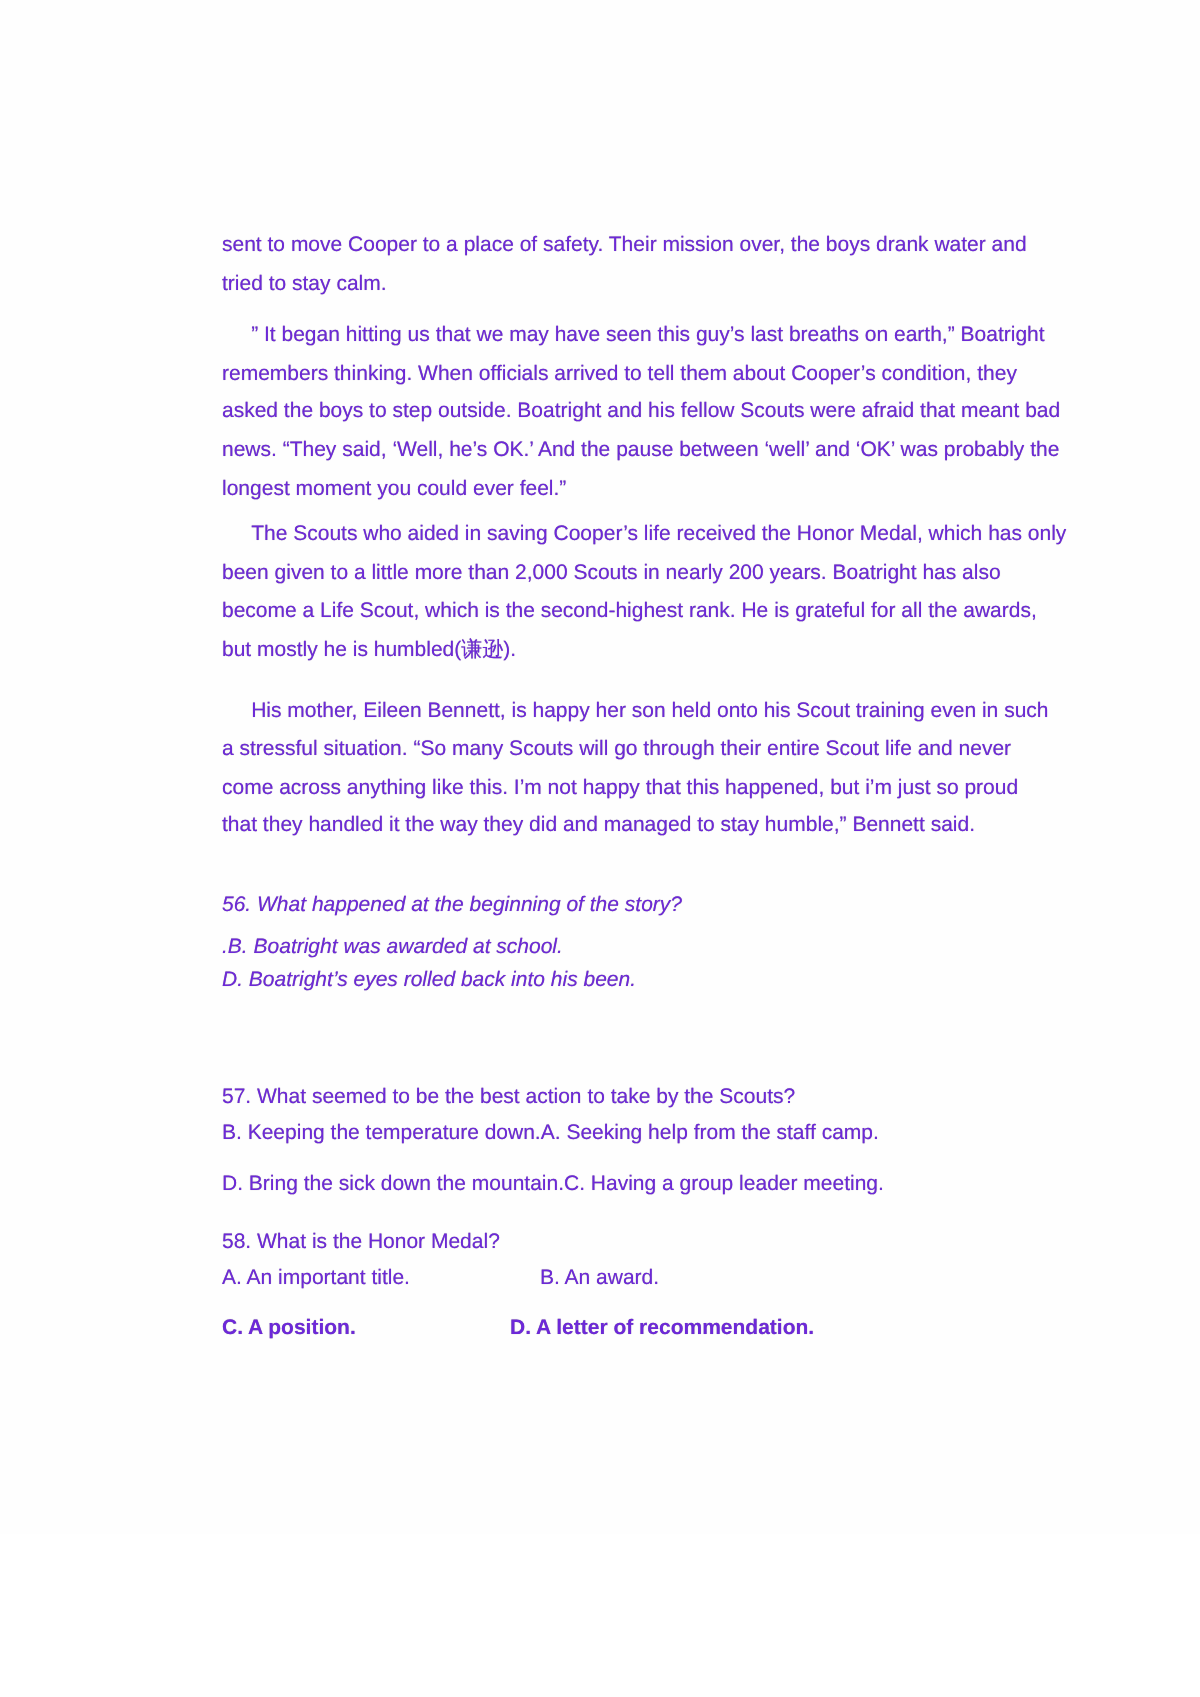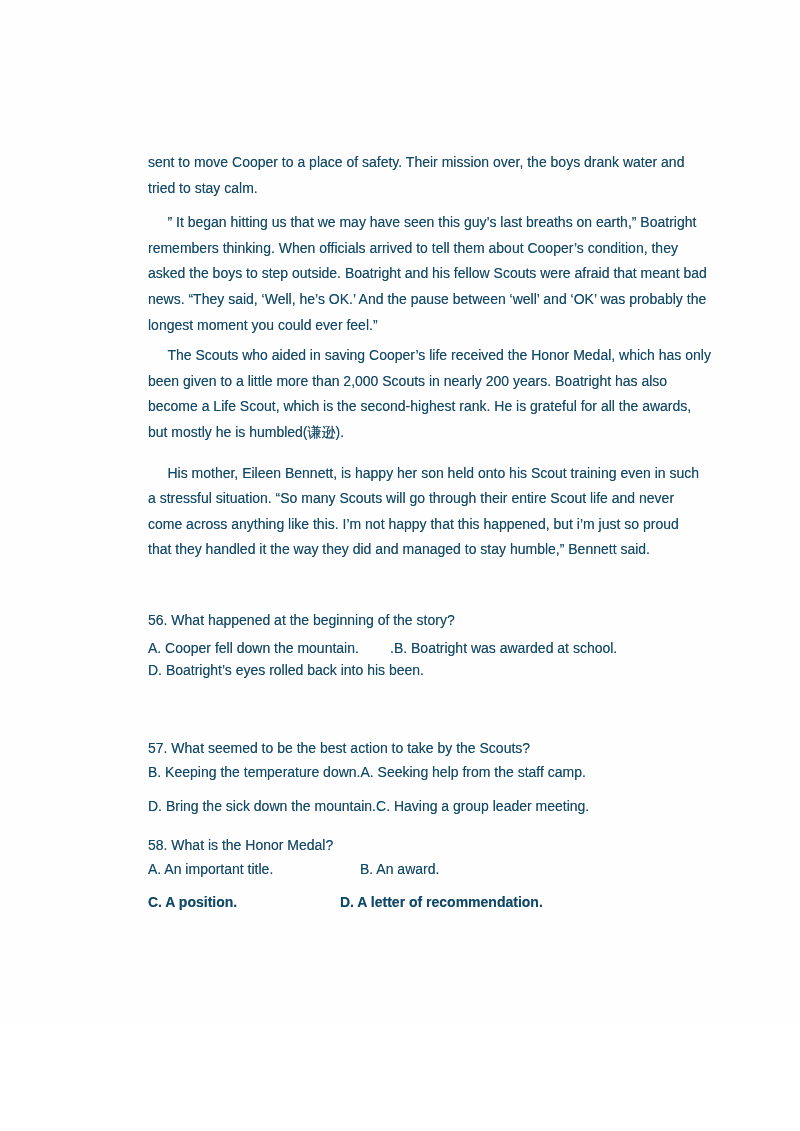--- a/index.html
+++ b/index.html
@@ -9,35 +9,35 @@
   }
   .page {
     position: relative;
     width: 800px;
     height: 1023px;
     background: #fefefe;
     box-sizing: border-box;
     padding: 150px 55px 0 148px;
     font-family: "Liberation Sans", "DejaVu Sans", sans-serif;
     font-size: 14px;
-    color: #0c4a6e;
+    color: #6d28d9;
     text-shadow: 0 0 0.5px rgba(20,20,20,0.45);
     overflow: hidden;
   }
   .para {
     white-space: pre-wrap;
     line-height: 25.6px;
     margin: 0;
   }
   .p2 { margin-top: 9px; }
   .p3 { margin-top: 5px; }
   .p4 { margin-top: 15px; }
 
   .question { margin: 0; }
-  .q56 { margin-top: 44px; }
+  .q56 { margin-top: 26px; font-style: italic; }
   .q57 { margin-top: 54px; }
   .q58 { margin-top: 15px; }
 
   .q-title {
     line-height: 26px;
     white-space: pre;
   }
   .opt-row {
     display: flex;
     line-height: 22px;
@@ -71,21 +71,20 @@
 become a Life Scout, which is the second-highest rank. He is grateful for all the awards,
 but mostly he is humbled(谦逊).</div>
   <div class="para p4">     His mother, Eileen Bennett, is happy her son held onto his Scout training even in such
 a stressful situation. “So many Scouts will go through their entire Scout life and never
 come across anything like this. I’m not happy that this happened, but i’m just so proud
 that they handled it the way they did and managed to stay humble,” Bennett said.</div>
 
   <section class="question q56">
     <div class="q-title">56. What happened at the beginning of the story?</div>
     <div class="opt-row mt4">
-      <span class="opt lw-242">A. Cooper fell down the mountain.</span>
       <span class="opt">.B. Boatright was awarded at school.</span>
     </div>
     <div class="opt-row">
       <span class="opt">D. Boatright’s eyes rolled back into his been.</span>
     </div>
   </section>
 
   <section class="question q57">
     <div class="q-title">57. What seemed to be the best action to take by the Scouts?</div>
     <div class="opt-row">

